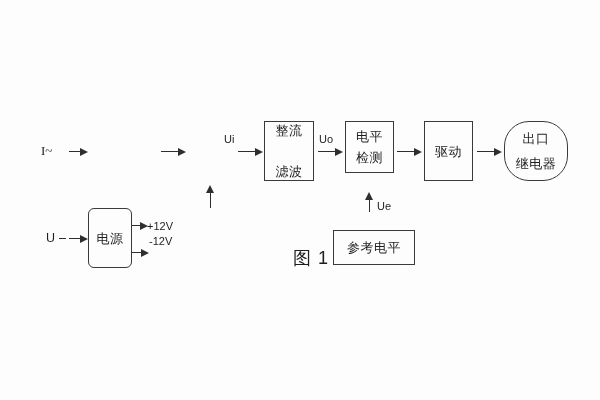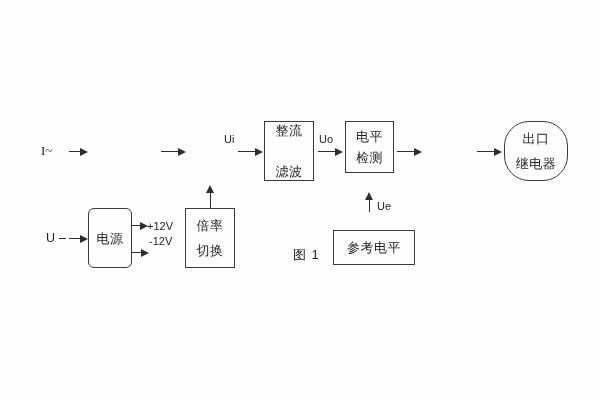--- a/index.html
+++ b/index.html
@@ -47,53 +47,52 @@
     width: 0; height: 0;
     border-bottom: 8px solid #2e2e2e;
     border-left: 4px solid transparent;
     border-right: 4px solid transparent;
   }
 
   
   .lbl { position: absolute; font-size: 11px; line-height: 12px; white-space: nowrap; }
   .lbl.big { font-size: 12.5px; }
   .lbl.serif { font-family: "Liberation Serif", serif; font-size: 13px; }
-  .caption { position: absolute; font-size: 13px; letter-spacing: 1px; }
+  .caption { position: absolute; font-size: 18px; letter-spacing: 1px; }
 </style>
 </head>
 <body>
 
 <div class="canvas">
 
 
 
   <div class="box" style="left:264px; top:121px; width:50px; height:60px;gap:24px;">
     <span>整流</span>
     <span>滤波</span>
   </div>
 
   <div class="box" style="left:345px; top:121px; width:49px; height:52px;">
     <span>电平</span>
     <span>检测</span>
   </div>
 
+  <div class="box single" style="left:424px; top:121px; width:49px; height:60px;">
+    <span>驱动</span>
+  </div>
 
   <div class="box" style="left:504px; top:121px; width:64px; height:60px;border-radius:25px;">
     <span>出口</span>
     <span>继电器</span>
   </div>
 
   <div class="box single" style="left:88px; top:208px; width:44px; height:60px;border-radius:6px;">
     <span>电源</span>
   </div>
 
-  <div class="box" style="left:185px; top:208px; width:50px; height:60px;">
-    <span>倍率</span>
-    <span>切换</span>
-  </div>
 
   <div class="box single" style="left:333px; top:230px; width:82px; height:35px;">
     <span>参考电平</span>
   </div>
 
   <div class="harrow" style="left:69px; top:151px; width:11px;"></div>
   <div class="harrow" style="left:161px; top:151px; width:17px;"></div>
   <div class="harrow" style="left:238px; top:151px; width:17px;"></div>
   <div class="harrow" style="left:318px; top:151px; width:17px;"></div>
   <div class="harrow" style="left:397px; top:151px; width:17px;"></div>

